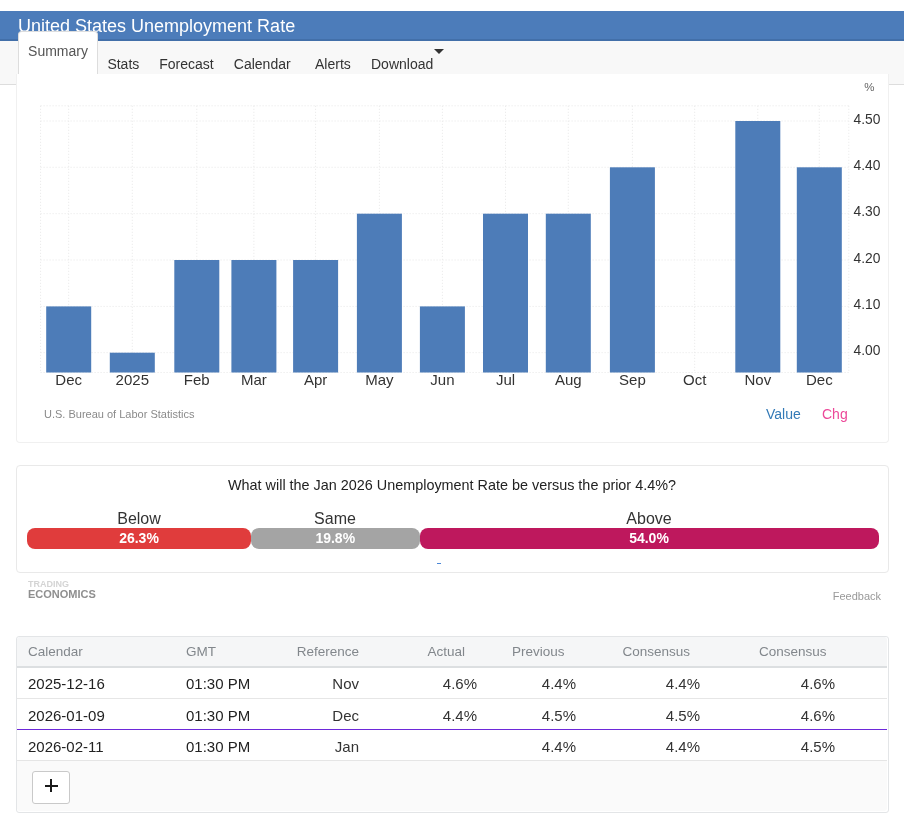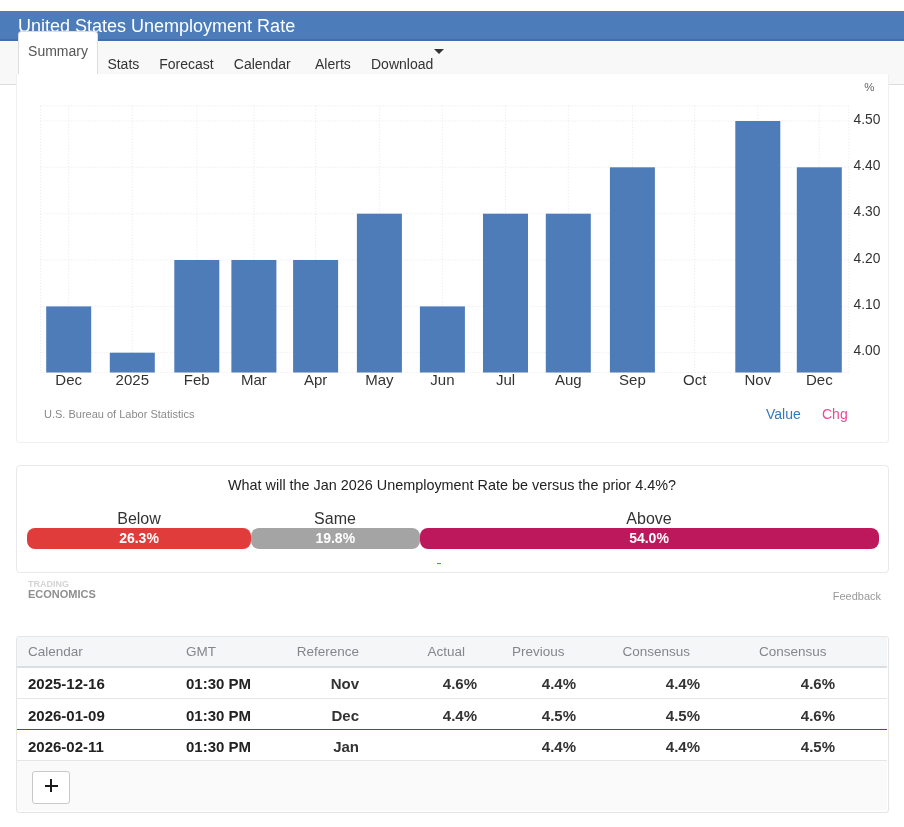--- a/index.html
+++ b/index.html
@@ -24,21 +24,21 @@
 #dash { position:absolute; left:420px; top:96.5px; width:3.5px; height:1.5px; background:#4a86d6; }
 #logo { position:absolute; left:11px; top:114px; font-weight:bold; }
 #logo .t1 { font-size:9px; color:#d4d4d4; line-height:9.2px; display:block; }
 #logo .t2 { font-size:11px; color:#8f8f8f; line-height:10.2px; display:block; }
 #fb { position:absolute; right:7px; top:124px; font-size:11px; color:#999; }
 #tablecard { top:635.5px; height:177px; border-color:#e3e5e7; border-radius:3px; }
 .trow { position:absolute; left:0; width:870px; }
 .trow span { position:absolute; white-space:nowrap; }
 #throw { top:0; height:31px; background:#f5f6f7; border-bottom:2px solid #dcdfe1; font-size:13.5px; color:#82878c; border-radius:3px 3px 0 0; }
 #throw span { top:7px; }
-.drow { height:39px; font-size:15px; color:#333;font-weight:bold; }
+.drow { height:39px; font-size:15px; color:#333; }
 .drow span { top:7px; }
 #r2 span, #r3 span { top:8.3px; }
 #r1 { top:31px; }
 #r2 { top:61px; border-top:1px solid #e6e6e6; }
 #r3 { top:92.2px; border-top:1px solid #6d28d9; }
 #tfoot { position:absolute; left:0; top:123.4px; width:870px; height:51.6px; background:#fafafa; border-top:1px solid #e5e5e5; border-radius:0 0 3px 3px; }
 #plus { position:absolute; left:15px; top:10px; width:38px; height:33px; background:#fff; border:1px solid #c9c9c9; border-radius:3px; }
 #plus i { position:absolute; background:#1a1a1a; }
 #plus .ph { left:11.5px; top:12.8px; width:13px; height:2.6px; }
 #plus .pv { left:16.7px; top:7.6px; width:2.6px; height:13px; }

